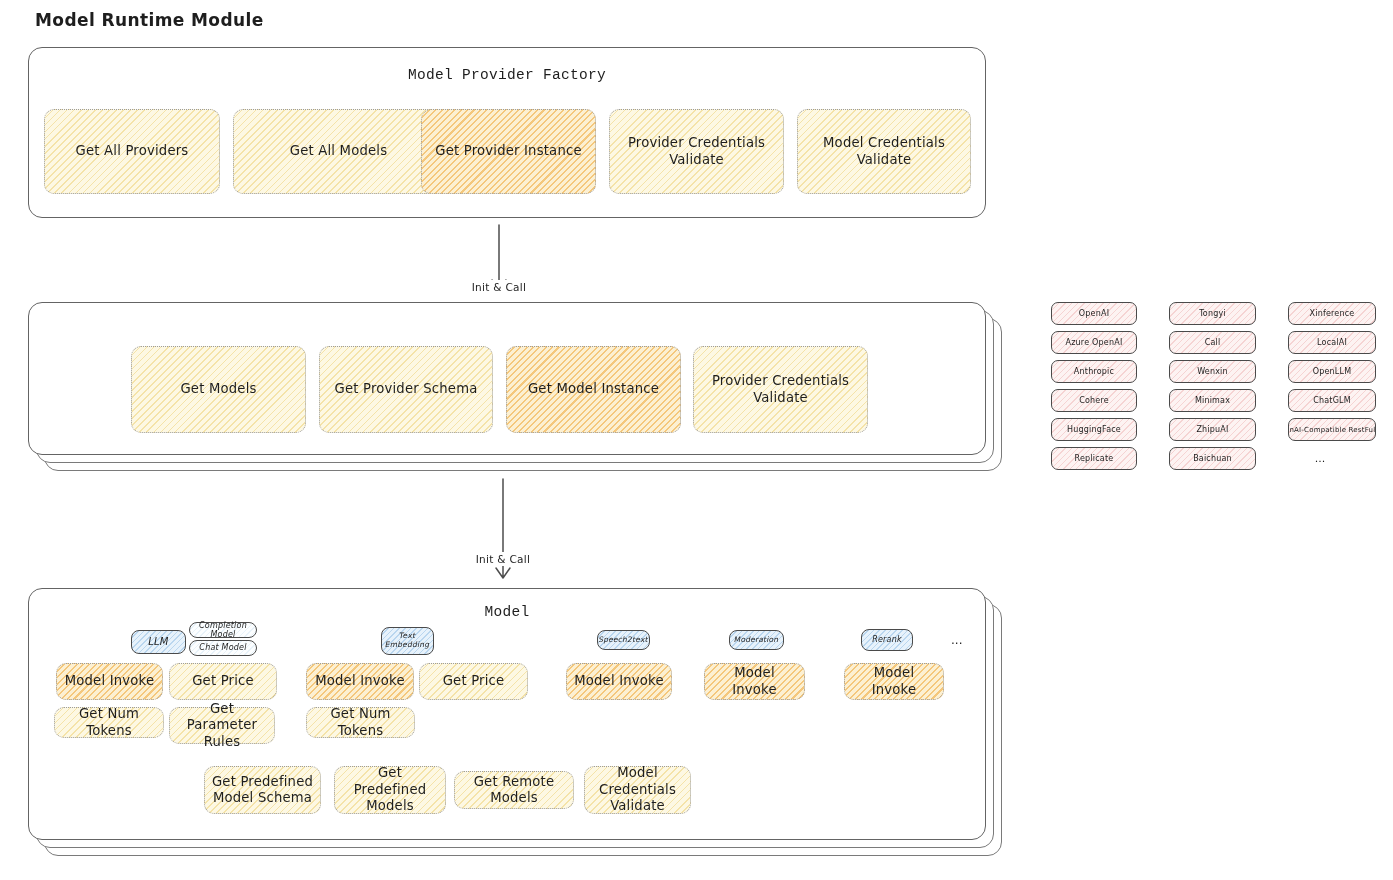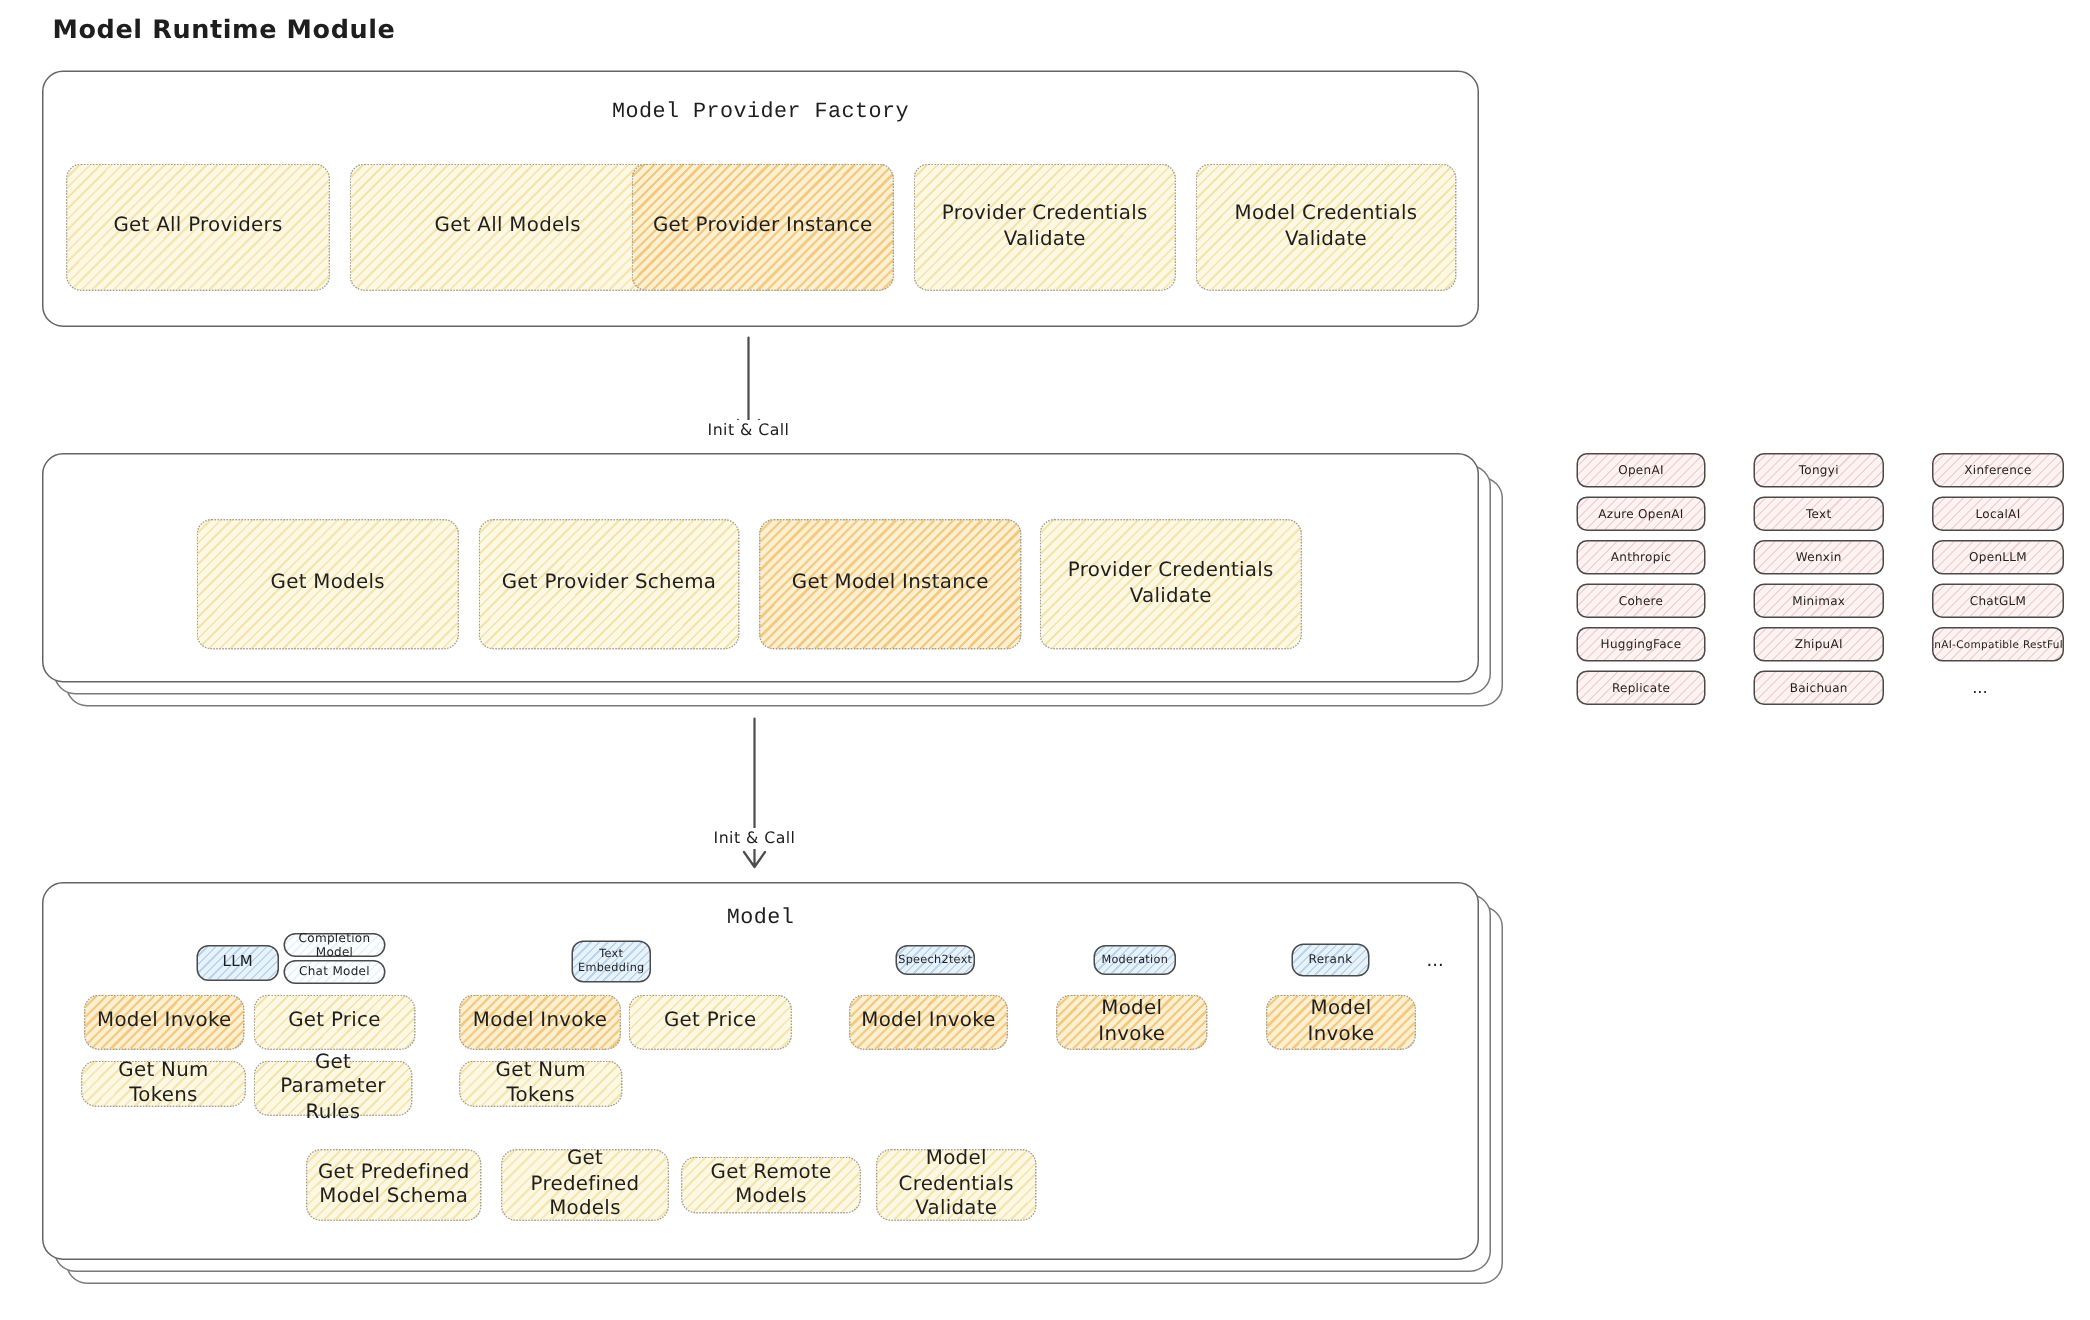--- a/index.html
+++ b/index.html
@@ -26,21 +26,21 @@
   .providers-grid { position:absolute; left:1027px; top:302px; display:grid;
         grid-template-columns:110px 111px 112px; column-gap:8px; row-gap:6px; z-index:3; }
   .pill { height:23px; display:flex; align-items:center; justify-content:center; text-align:center;
         background-color:#fdf3f2; background-image:repeating-linear-gradient(135deg, rgba(233,160,160,0.38) 0 1px, transparent 1px 4.5px);
         border:1.3px solid #4a4a4a; border-radius:7px; font-size:8px; letter-spacing:.2px; white-space:nowrap; overflow:hidden;margin-left:24px; }
   .pill.small-text { font-size:7px; }
   .pill-more { height:23px; display:flex; align-items:center; justify-content:center; font-size:11px; background:none; border:none; }
 
   
   .tag { position:absolute; display:flex; align-items:center; justify-content:center; text-align:center;
-        border:1.3px solid #4a4a4a; border-radius:8px; font-size:8px; line-height:1.15; letter-spacing:.2px; }
+        border:1.3px solid #4a4a4a; border-radius:8px; font-size:8px; line-height:1.15; letter-spacing:.2px;font-style:italic; }
   .tag.blue { background-color:#e7f2fb;
         background-image:repeating-linear-gradient(135deg, rgba(130,180,224,0.45) 0 1px, transparent 1px 4px); }
   .tag.white { background-color:#fcfeff;
         background-image:repeating-linear-gradient(135deg, rgba(160,200,230,0.22) 0 1px, transparent 1px 4px); }
   .tag-more { position:absolute; font-size:12px; }
 
   
   .arrow-svg { position:absolute; z-index:3; }
   .arrow-label { position:absolute; z-index:4; background:#ffffff; text-align:center; font-size:10.5px; letter-spacing:.3px; padding:1px 0;margin-top:32px; }
 </style>
@@ -72,21 +72,21 @@
     <div class="fn yellow" style="left:290px;top:43px;width:174px;height:87px">Get Provider Schema</div>
     <div class="fn orange" style="left:477px;top:43px;width:175px;height:87px">Get Model Instance</div>
     <div class="fn yellow" style="left:664px;top:43px;width:175px;height:87px">Provider Credentials Validate</div>
   </div>
 
   <div class="providers-grid">
     <div class="pill">OpenAI</div>
     <div class="pill">Tongyi</div>
     <div class="pill">Xinference</div>
     <div class="pill">Azure OpenAI</div>
-    <div class="pill">Text</div>
+    <div class="pill">Call</div>
     <div class="pill">LocalAI</div>
     <div class="pill">Anthropic</div>
     <div class="pill">Wenxin</div>
     <div class="pill">OpenLLM</div>
     <div class="pill">Cohere</div>
     <div class="pill">Minimax</div>
     <div class="pill">ChatGLM</div>
     <div class="pill">HuggingFace</div>
     <div class="pill">ZhipuAI</div>
     <div class="pill small-text">OpenAI-Compatible RestFul API</div>

